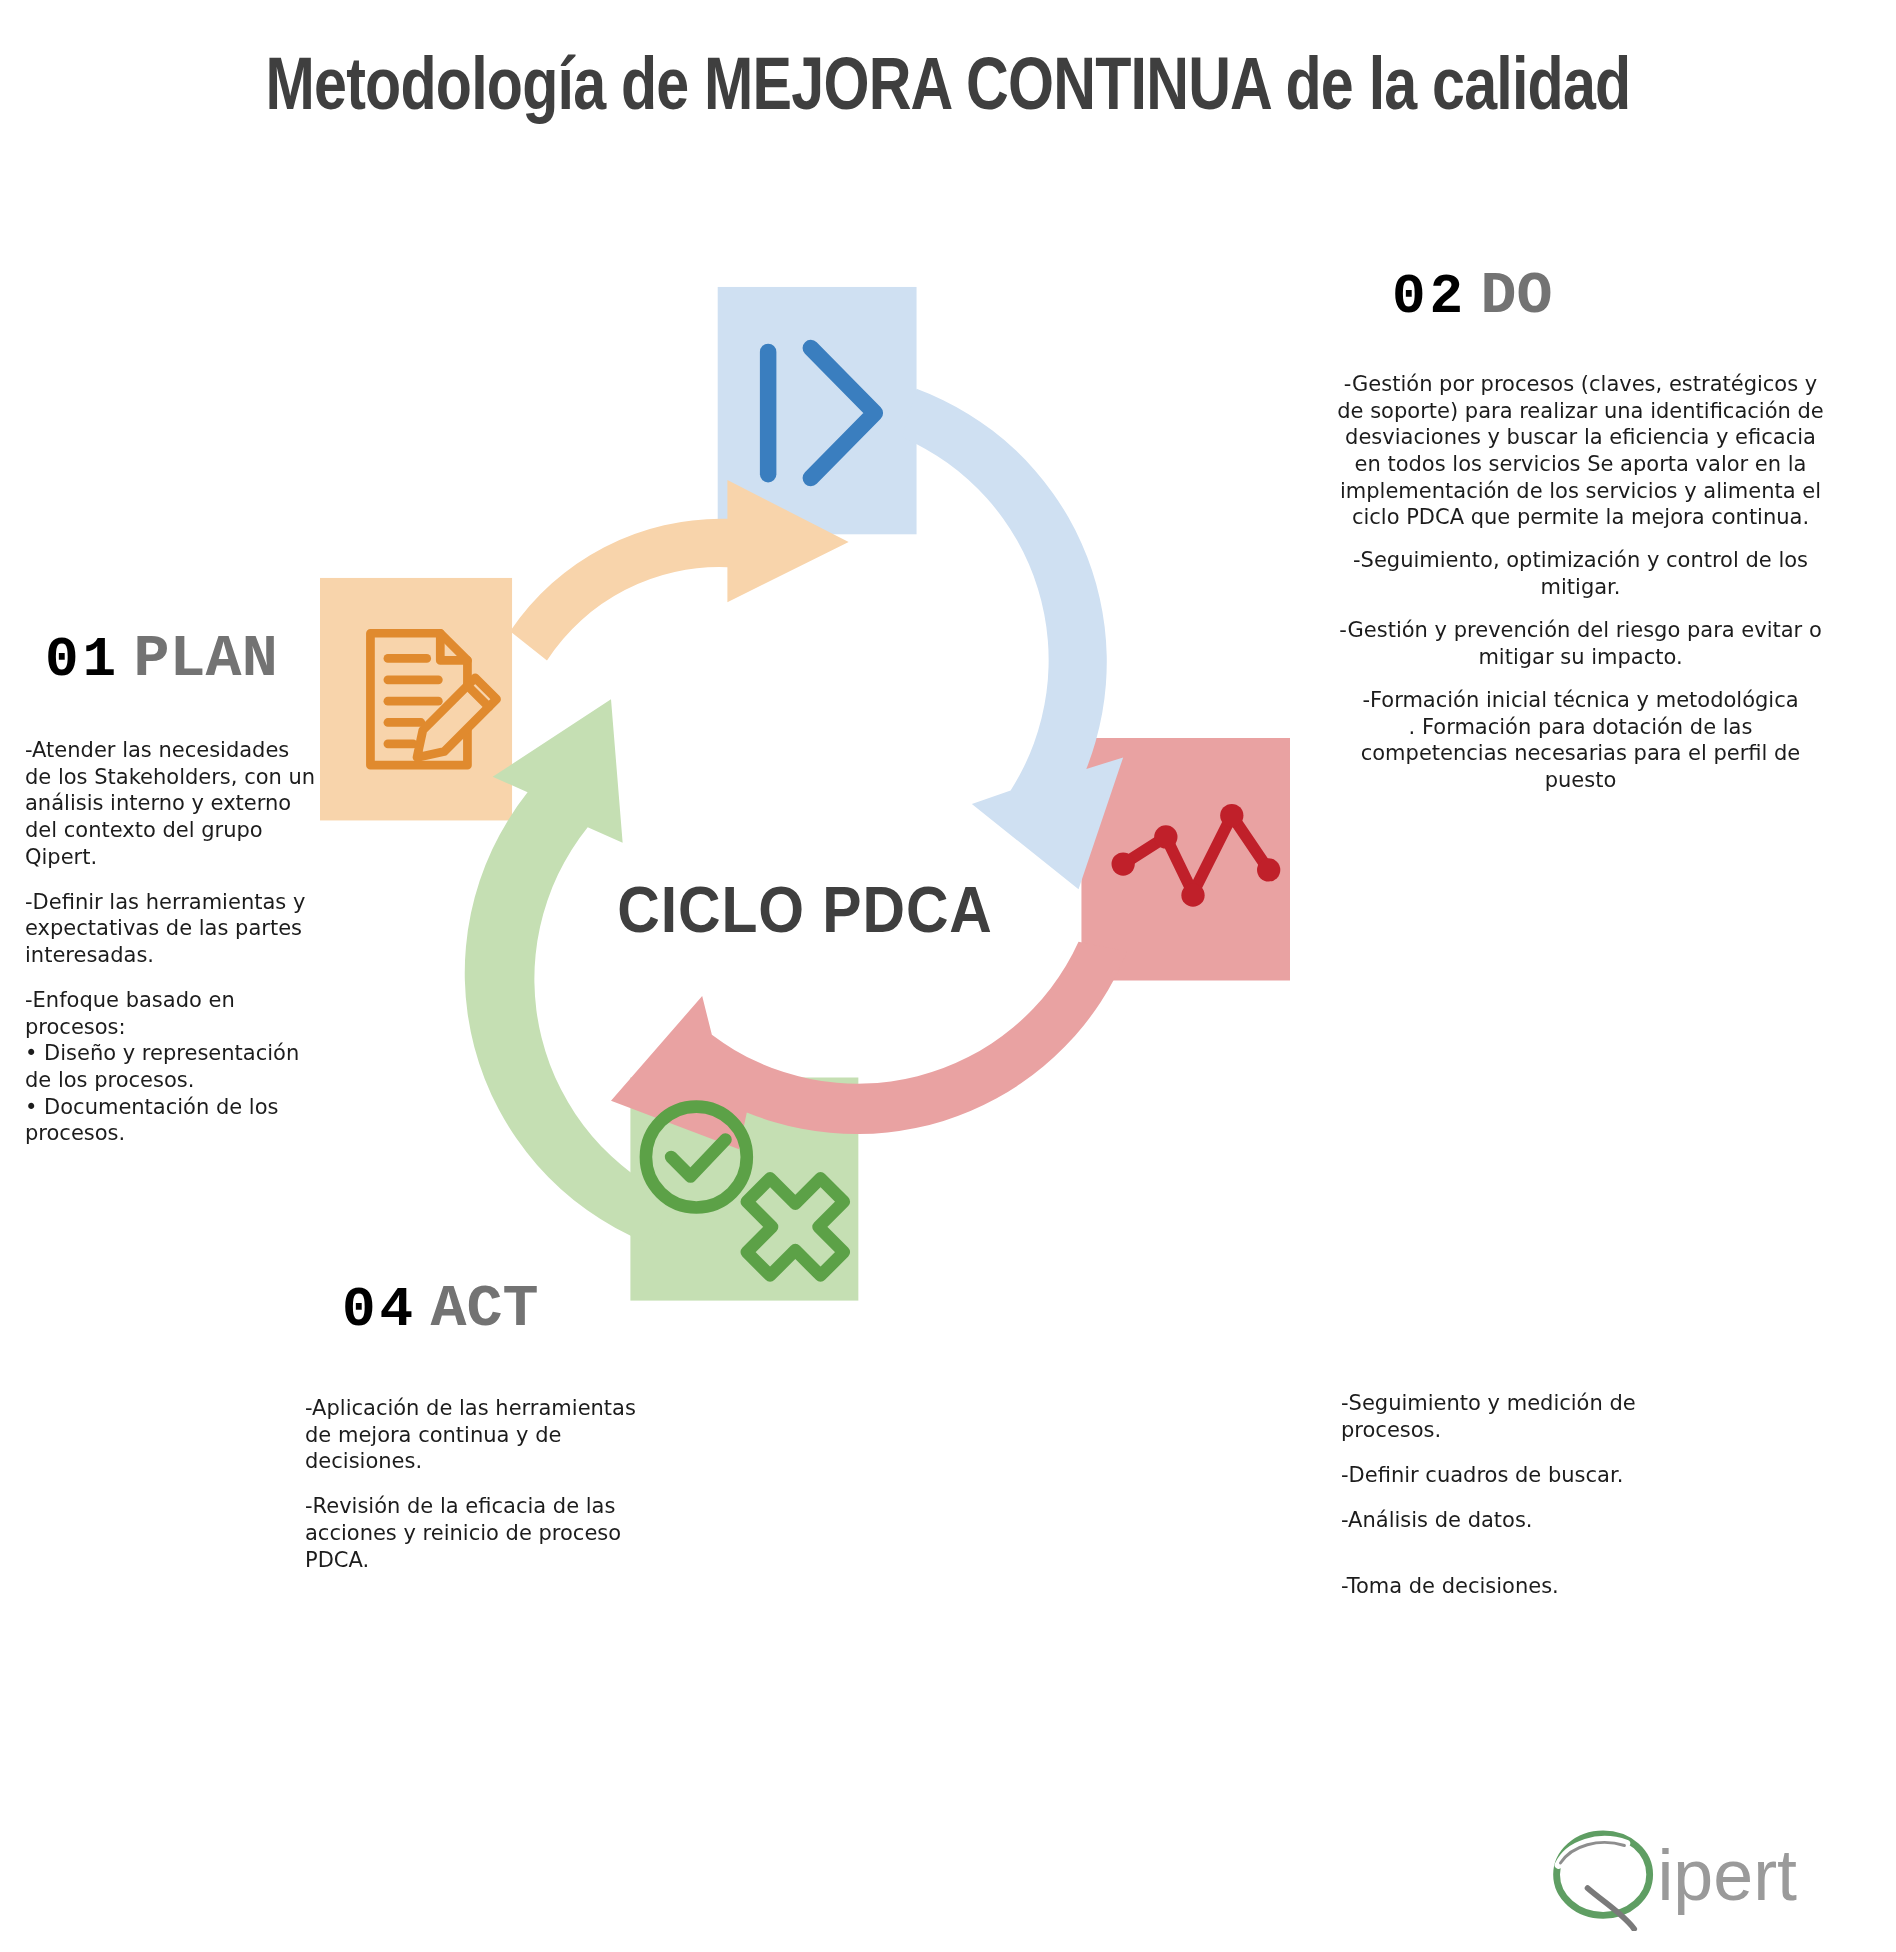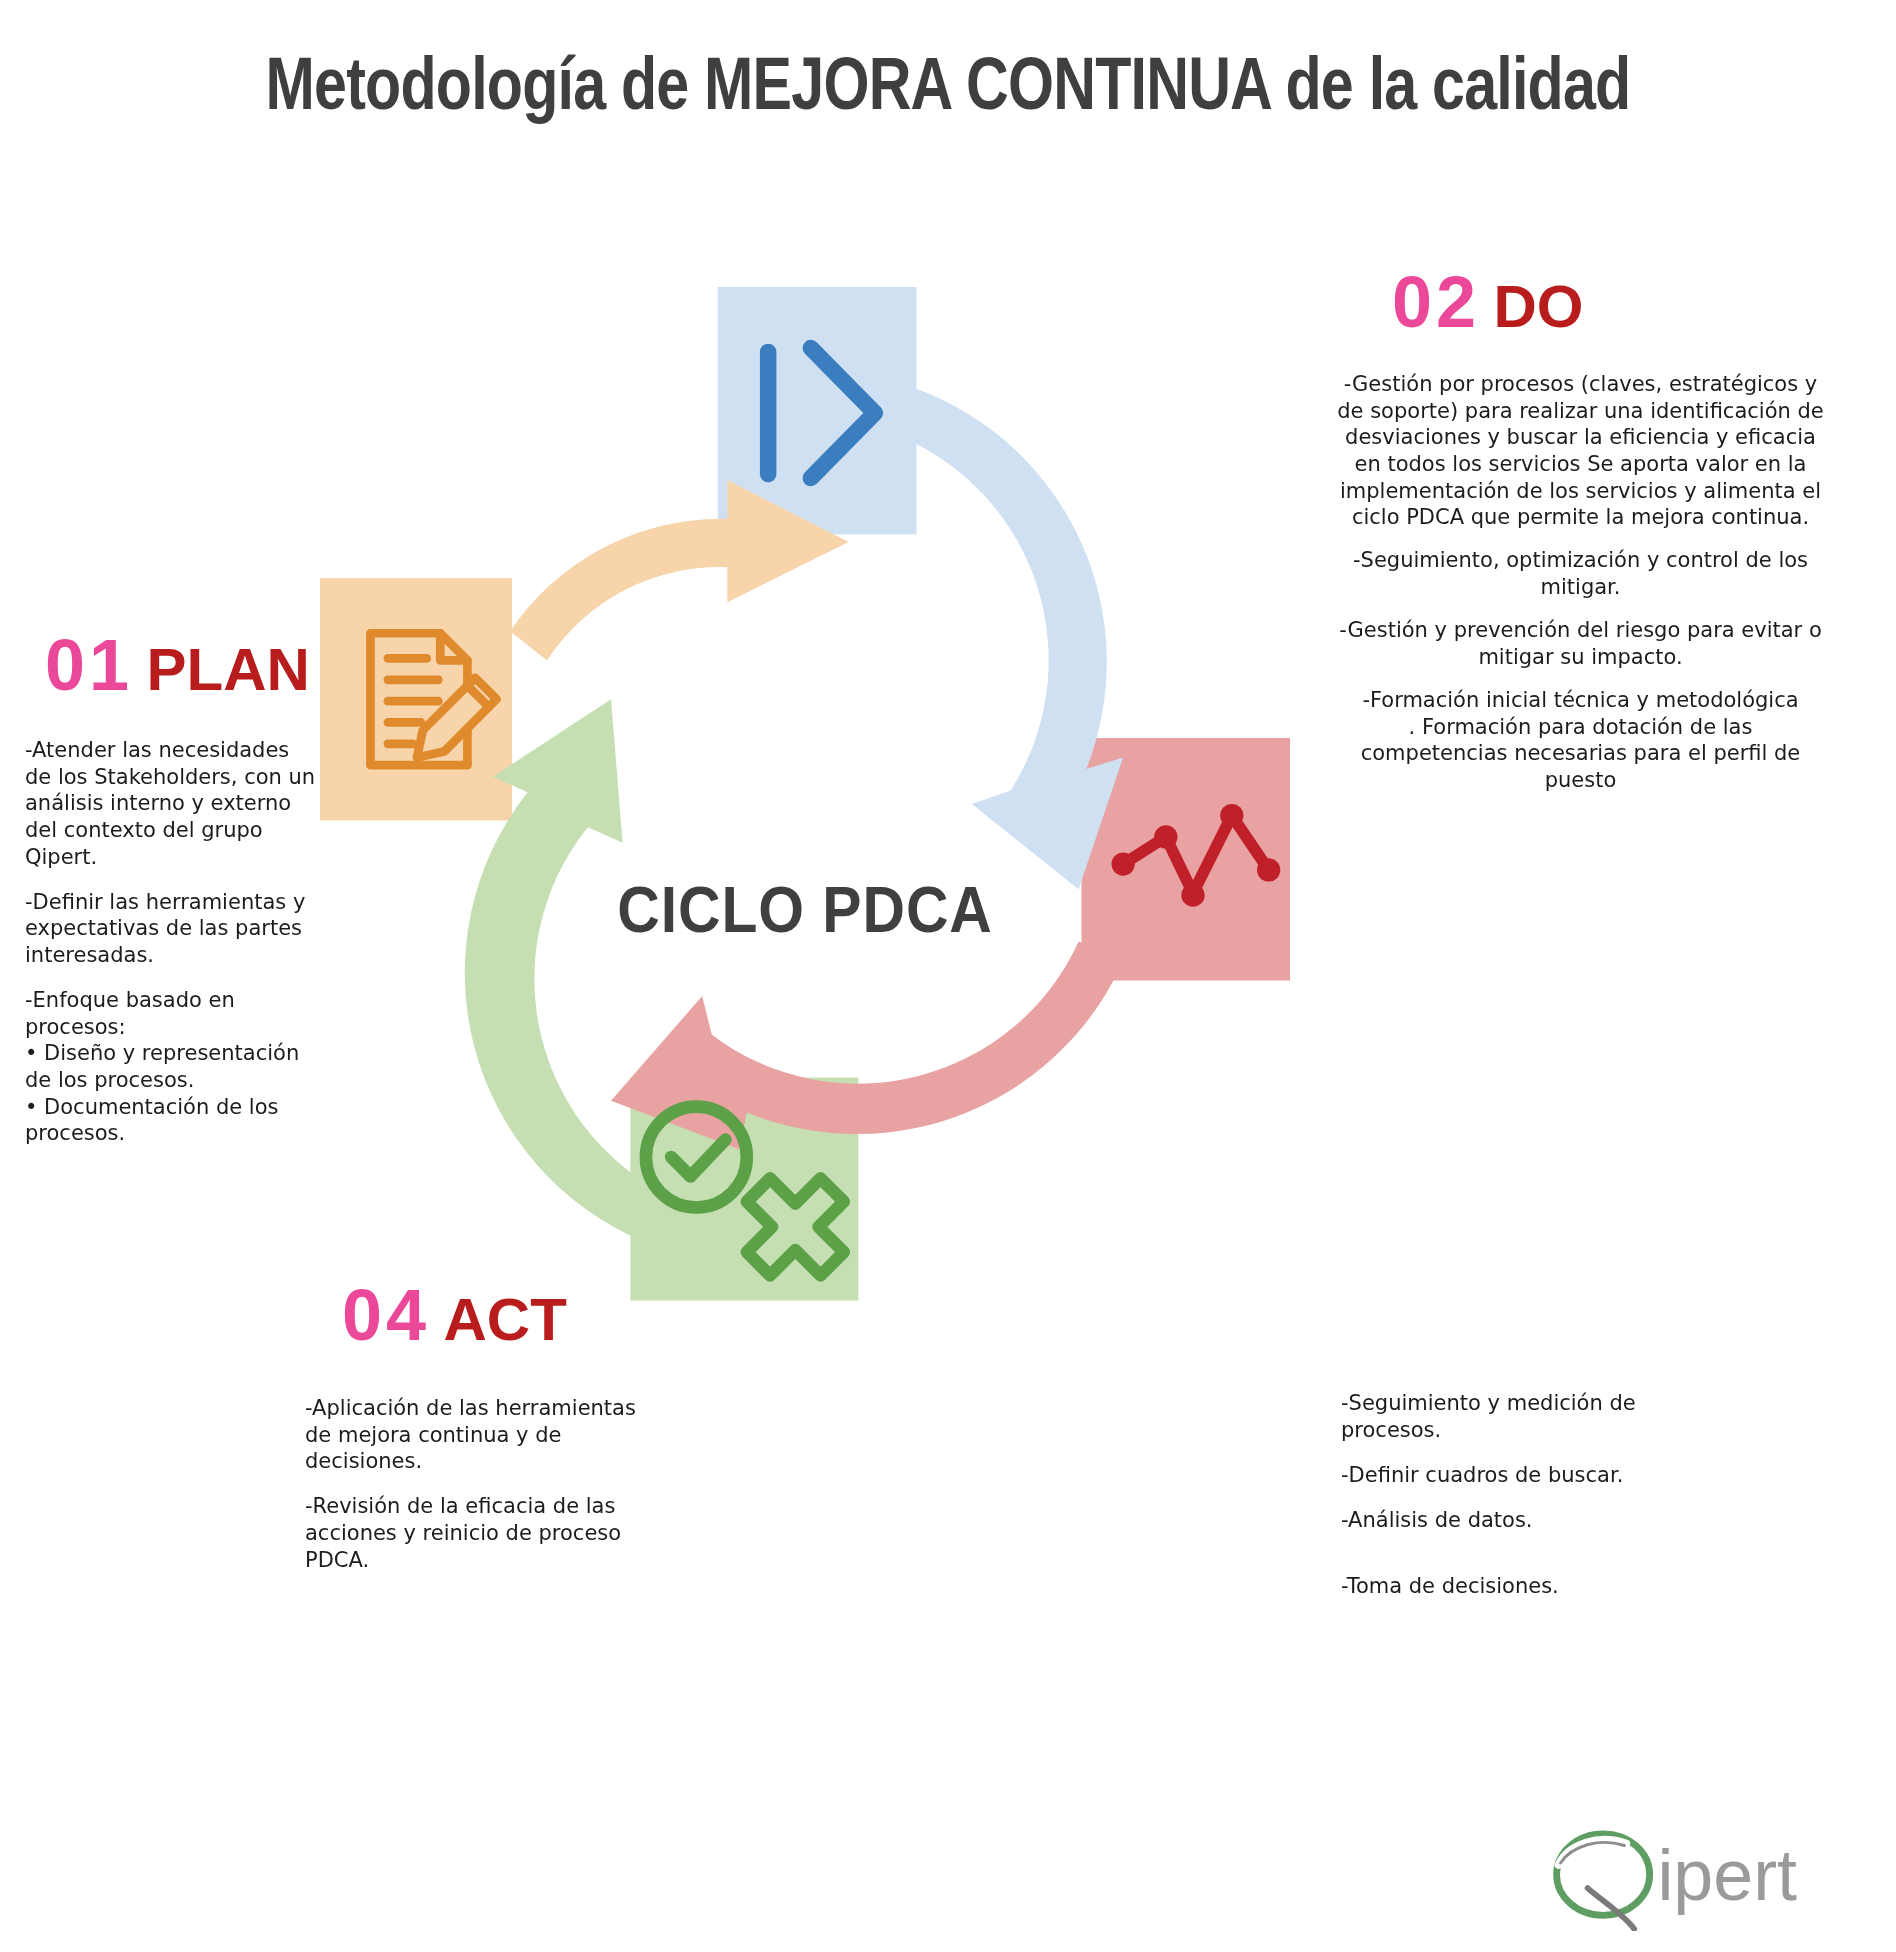--- a/index.html
+++ b/index.html
@@ -65,29 +65,31 @@
 
   
   .sec-head {
     position: absolute;
     white-space: nowrap;
     font-family: "Liberation Sans", sans-serif;
     font-weight: bold;
     line-height: 1;
   }
   .sec-head .num {
-    font-size: 72px;
-    color: #ec4899;
+    font-size: 56px;
+    color: #000000;
     letter-spacing: 3.9px;
+    font-family: Liberation Mono, monospace;
   }
   .sec-head .word {
     font-size: 60px;
-    color: #b91c1c;
+    color: #737373;
     margin-left: 13.6px;
     letter-spacing: 0px;
+    font-family: Liberation Mono, monospace;
   }
 
   
   .body-block {
     position: absolute;
     color: #1c1c1c;
     font-family: "DejaVu Sans", sans-serif;
     font-size: 21px;
     line-height: 1.27;
   }

